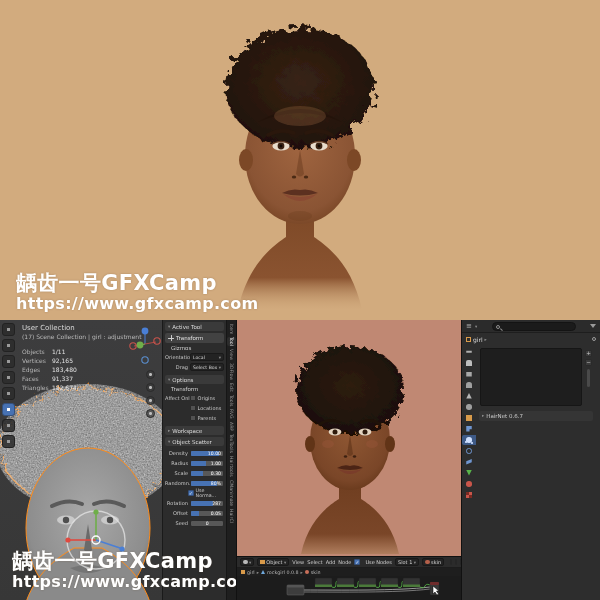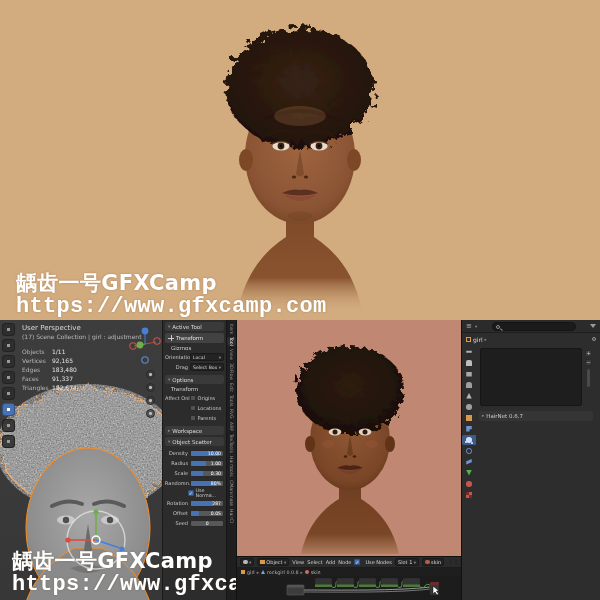--- a/index.html
+++ b/index.html
@@ -4,21 +4,21 @@
 <style>
   html,body{margin:0;padding:0;background:#111;}
   *{box-sizing:border-box;font-family:"DejaVu Sans",sans-serif;}
   #stage{position:relative;width:600px;height:600px;overflow:hidden;background:#111;user-select:none;}
   .abs{position:absolute;}
 
   
   #top-render{left:0;top:0;width:600px;height:320px;background:#d2ab7e;overflow:hidden;}
   .watermark{color:#fff;line-height:1.08;text-shadow:0 0 2px rgba(90,60,30,.35);letter-spacing:.3px;}
   .wm1{font-size:21px;font-weight:bold;}
-  .wm2{font-size:22px;font-weight:bold;font-family:Liberation Mono, monospace;}
+  .wm2{font-size:16px;font-weight:bold;}
 
   
   .editor{background:#303030;overflow:hidden;}
   #vp3d{left:0;top:320px;width:236px;height:280px;background:linear-gradient(#3d3d3e,#373737);}
   #renderview{left:237px;top:320px;width:224px;height:236px;background:#c08873;}
   #shader{left:237px;top:557px;width:224px;height:43px;background:#1c1c1c;}
   #props{left:462px;top:320px;width:138px;height:280px;background:#2d2d2d;}
 
   
   .tbtn{width:13px;height:13px;border-radius:3px;background:#2c2c2cdd;border:1px solid #222;
@@ -187,21 +187,21 @@
       <div class="tbtn"></div>
       <div class="tbtn"></div>
       <div class="tbtn"></div>
       <div class="tbtn"></div>
       <div class="tbtn"></div>
       <div class="tbtn active"></div>
       <div class="tbtn"></div>
       <div class="tbtn"></div>
     </div>
 
-    <div class="abs ovl" style="left:22px;top:4px;">User Perspective</div>
+    <div class="abs ovl" style="left:22px;top:4px;">User Collection</div>
     <div class="abs ovl2" style="left:22px;top:13px;">(17) Scene Collection | girl : adjustment</div>
     <div class="abs" style="left:22px;top:27px;">
       <div class="stat-row">
           <span class="stat-l">Objects</span>
           <span class="stat-v">1/11</span>
         </div>
       <div class="stat-row">
           <span class="stat-l">Vertices</span>
           <span class="stat-v">92,165</span>
         </div>

